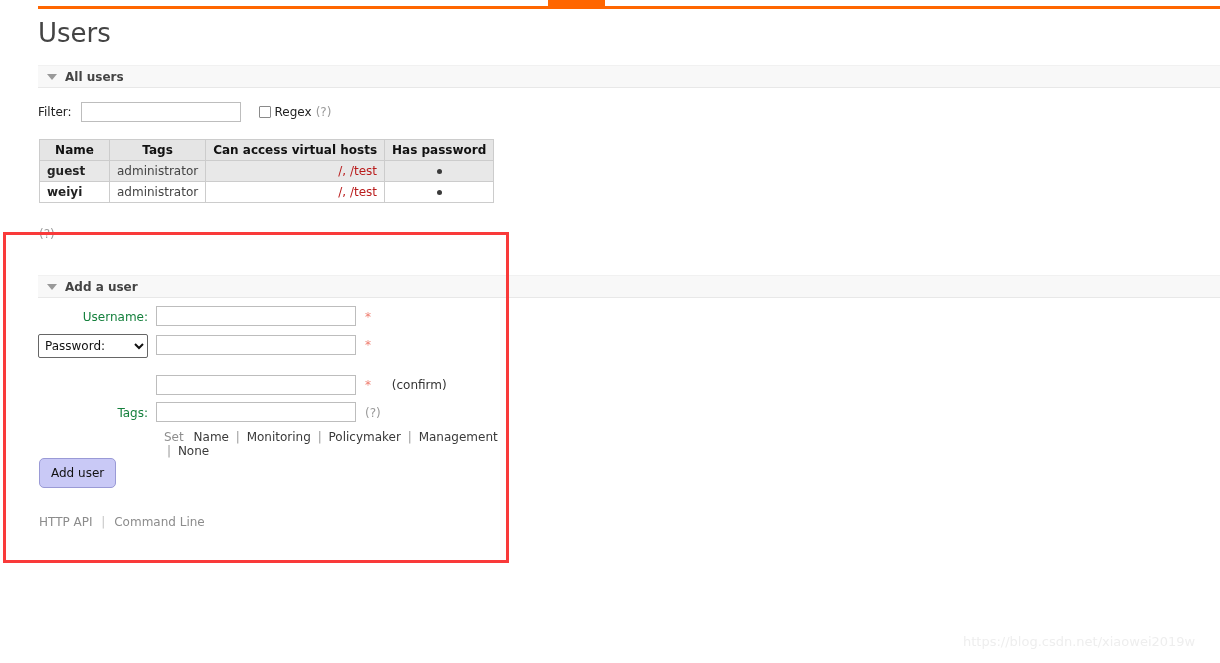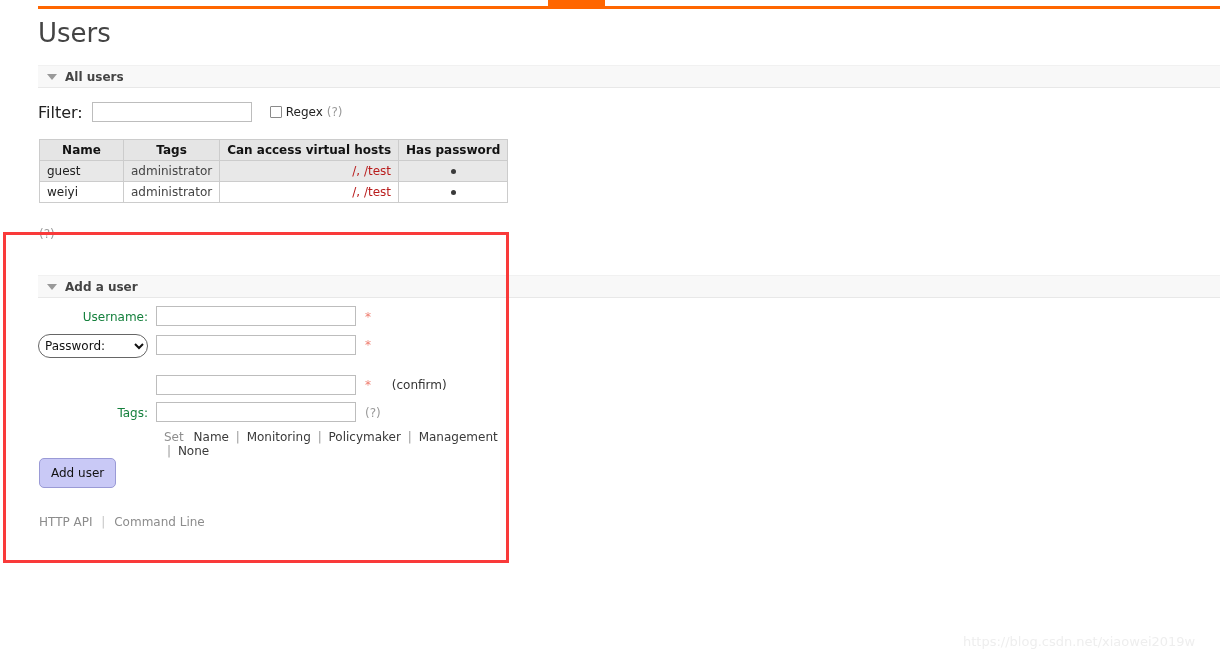--- a/index.html
+++ b/index.html
@@ -82,21 +82,21 @@
 
   
   #filter-row {
     position: absolute;
     left: 38px; top: 101px;
     display: flex;
     align-items: center;
     height: 22px;
   }
   #filter-row .flabel {
-    font-size: 16px;
+    font-size: 12px;
     color: #222;
     margin-right: 9px;
   }
   input.txt {
     font-family: "DejaVu Sans", "Liberation Sans", sans-serif;
     font-size: 12px;
     border: 1px solid #bdbdbd;
     background: #ffffff;
     height: 20px;
     padding: 1px 3px;
@@ -142,23 +142,23 @@
   #users-table th {
     font-weight: bold;
     text-align: center;
     background: #e5e5e5;
     color: #111;
     white-space: nowrap;
   }
   #users-table tbody tr:nth-child(odd) td { background: #e8e8e8; }
   #users-table tbody tr:nth-child(even) td { background: #ffffff; }
   #users-table td.c-name {
-    font-weight: normal;
+    font-weight: bold;
     text-align: left;
-    width: 84px;
+    width: 70px;
   }
   #users-table td.c-tags {
     text-align: center;
     color: #444;
     width: 96px;
   }
   #users-table td.c-vhosts {
     text-align: right;
     color: #b91c1c;
     width: 148px;
@@ -213,21 +213,21 @@
 
   select.pw-select {
     font-family: "DejaVu Sans", "Liberation Sans", sans-serif;
     font-size: 12px;
     width: 110px;
     height: 24px;
     border: 1px solid #666;
     background: #fff;
     color: #111;
     padding: 1px 2px;
-    border-radius: 12px;
+    border-radius: 2px;
   }
   #pw-row { align-items: flex-start; }
   #pw-label-col {
     width: 118px;
     display: flex;
     justify-content: flex-start;
     padding-right: 8px;
     padding-top: 0px;
   }
   .pw-stack { display: flex; flex-direction: column; }

